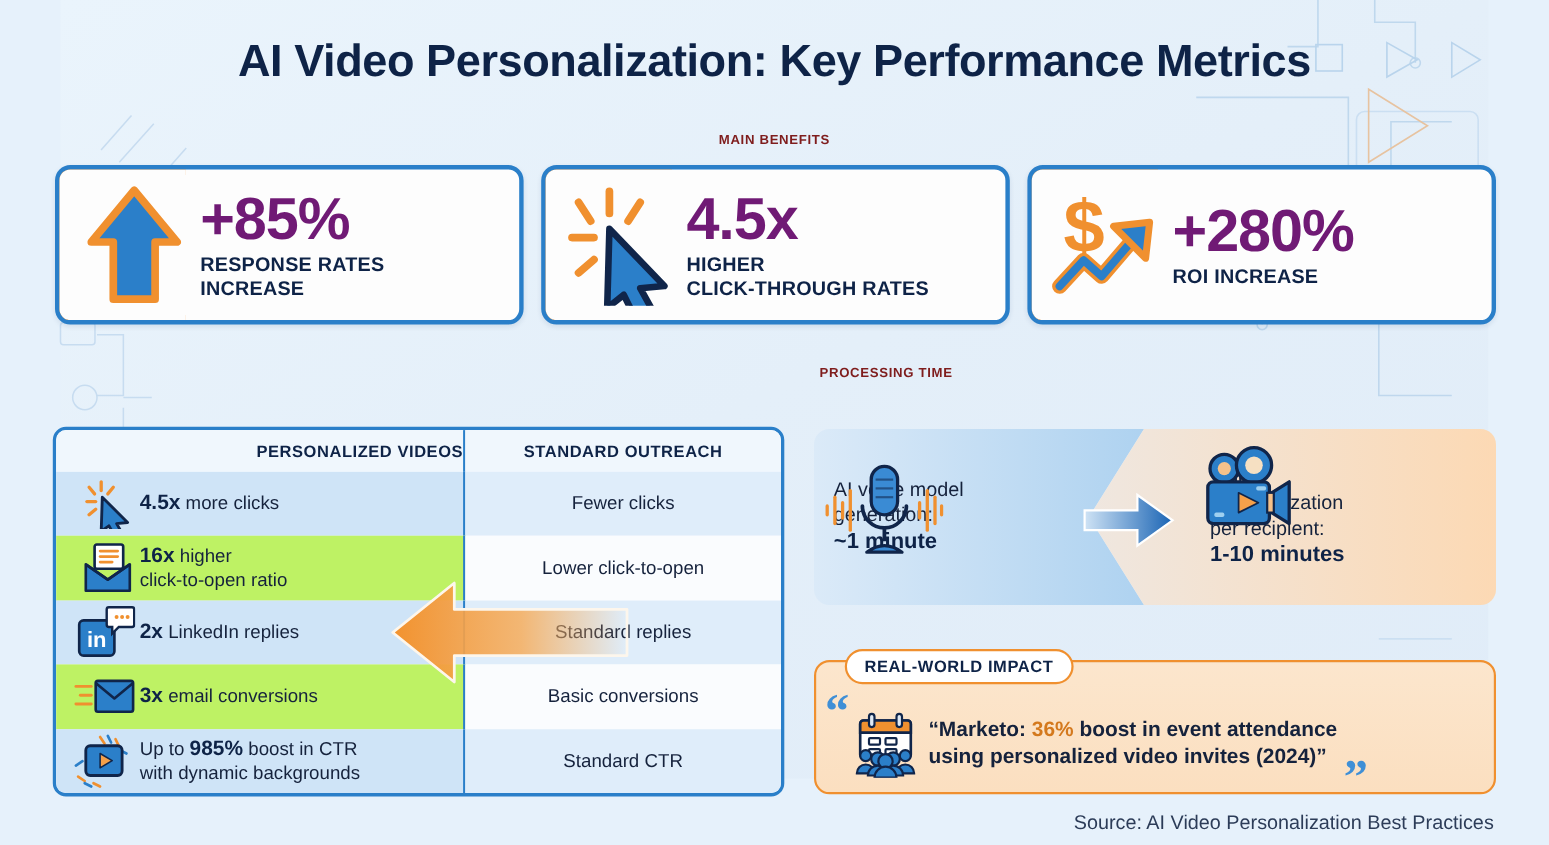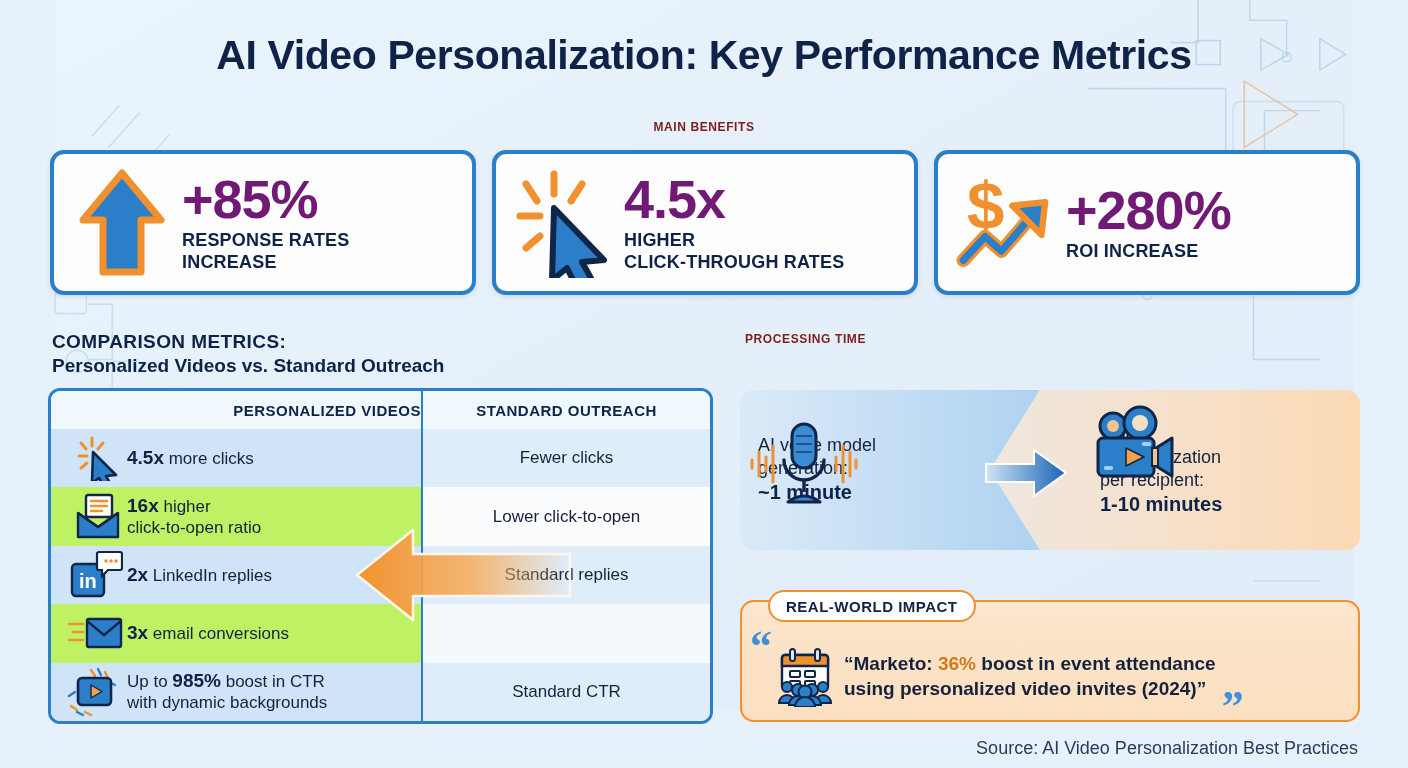--- a/index.html
+++ b/index.html
@@ -238,24 +238,20 @@
         </svg>
       </div>
       <div class="card-text">
         <div class="card-value">+280%</div>
         <div class="card-desc">ROI INCREASE</div>
       </div>
     </div>
 
   </div>
 
-  <div class="cmp-heading">
-    <div class="l1">COMPARISON METRICS:</div>
-    <div class="l2">Personalized Videos vs. Standard Outreach</div>
-  </div>
 
   <div class="table">
     <div class="table-inner">
 
       <div class="trow head">
         <div class="tcell left">
           <span class="th">PERSONALIZED VIDEOS</span>
         </div>
         <div class="tcell right">
           <span class="th">STANDARD OUTREACH</span>
@@ -341,20 +337,23 @@
                 <line x1="6" y1="20" x2="16" y2="20"></line>
                 <line x1="2" y1="28" x2="16" y2="28"></line>
               </g>
               <rect x="20" y="7" width="34" height="28" rx="2" fill="#2b7fc9" stroke="#10254a" stroke-width="2.4"></rect>
               <path d="M20 9 L37 23 L54 9" fill="none" stroke="#10254a" stroke-width="2.4" stroke-linejoin="round"></path>
             </svg>
           </div>
           <div class="row-text">
             <b>3x</b><span> email conversions</span>
           </div>
+        </div>
+        <div class="tcell right">
+          <span class="right-text">Basic conversions</span>
         </div>
       </div>
 
       <div class="trow odd">
         <div class="tcell left">
           <div class="row-icon">
             <svg width="58" height="52" viewBox="0 0 58 52">
               <g stroke-width="2.4" stroke-linecap="round">
                 <line x1="26" y1="4" x2="30" y2="10" stroke="#f0902f"></line>
                 <line x1="33" y1="3" x2="36" y2="9" stroke="#2b7fc9"></line>

